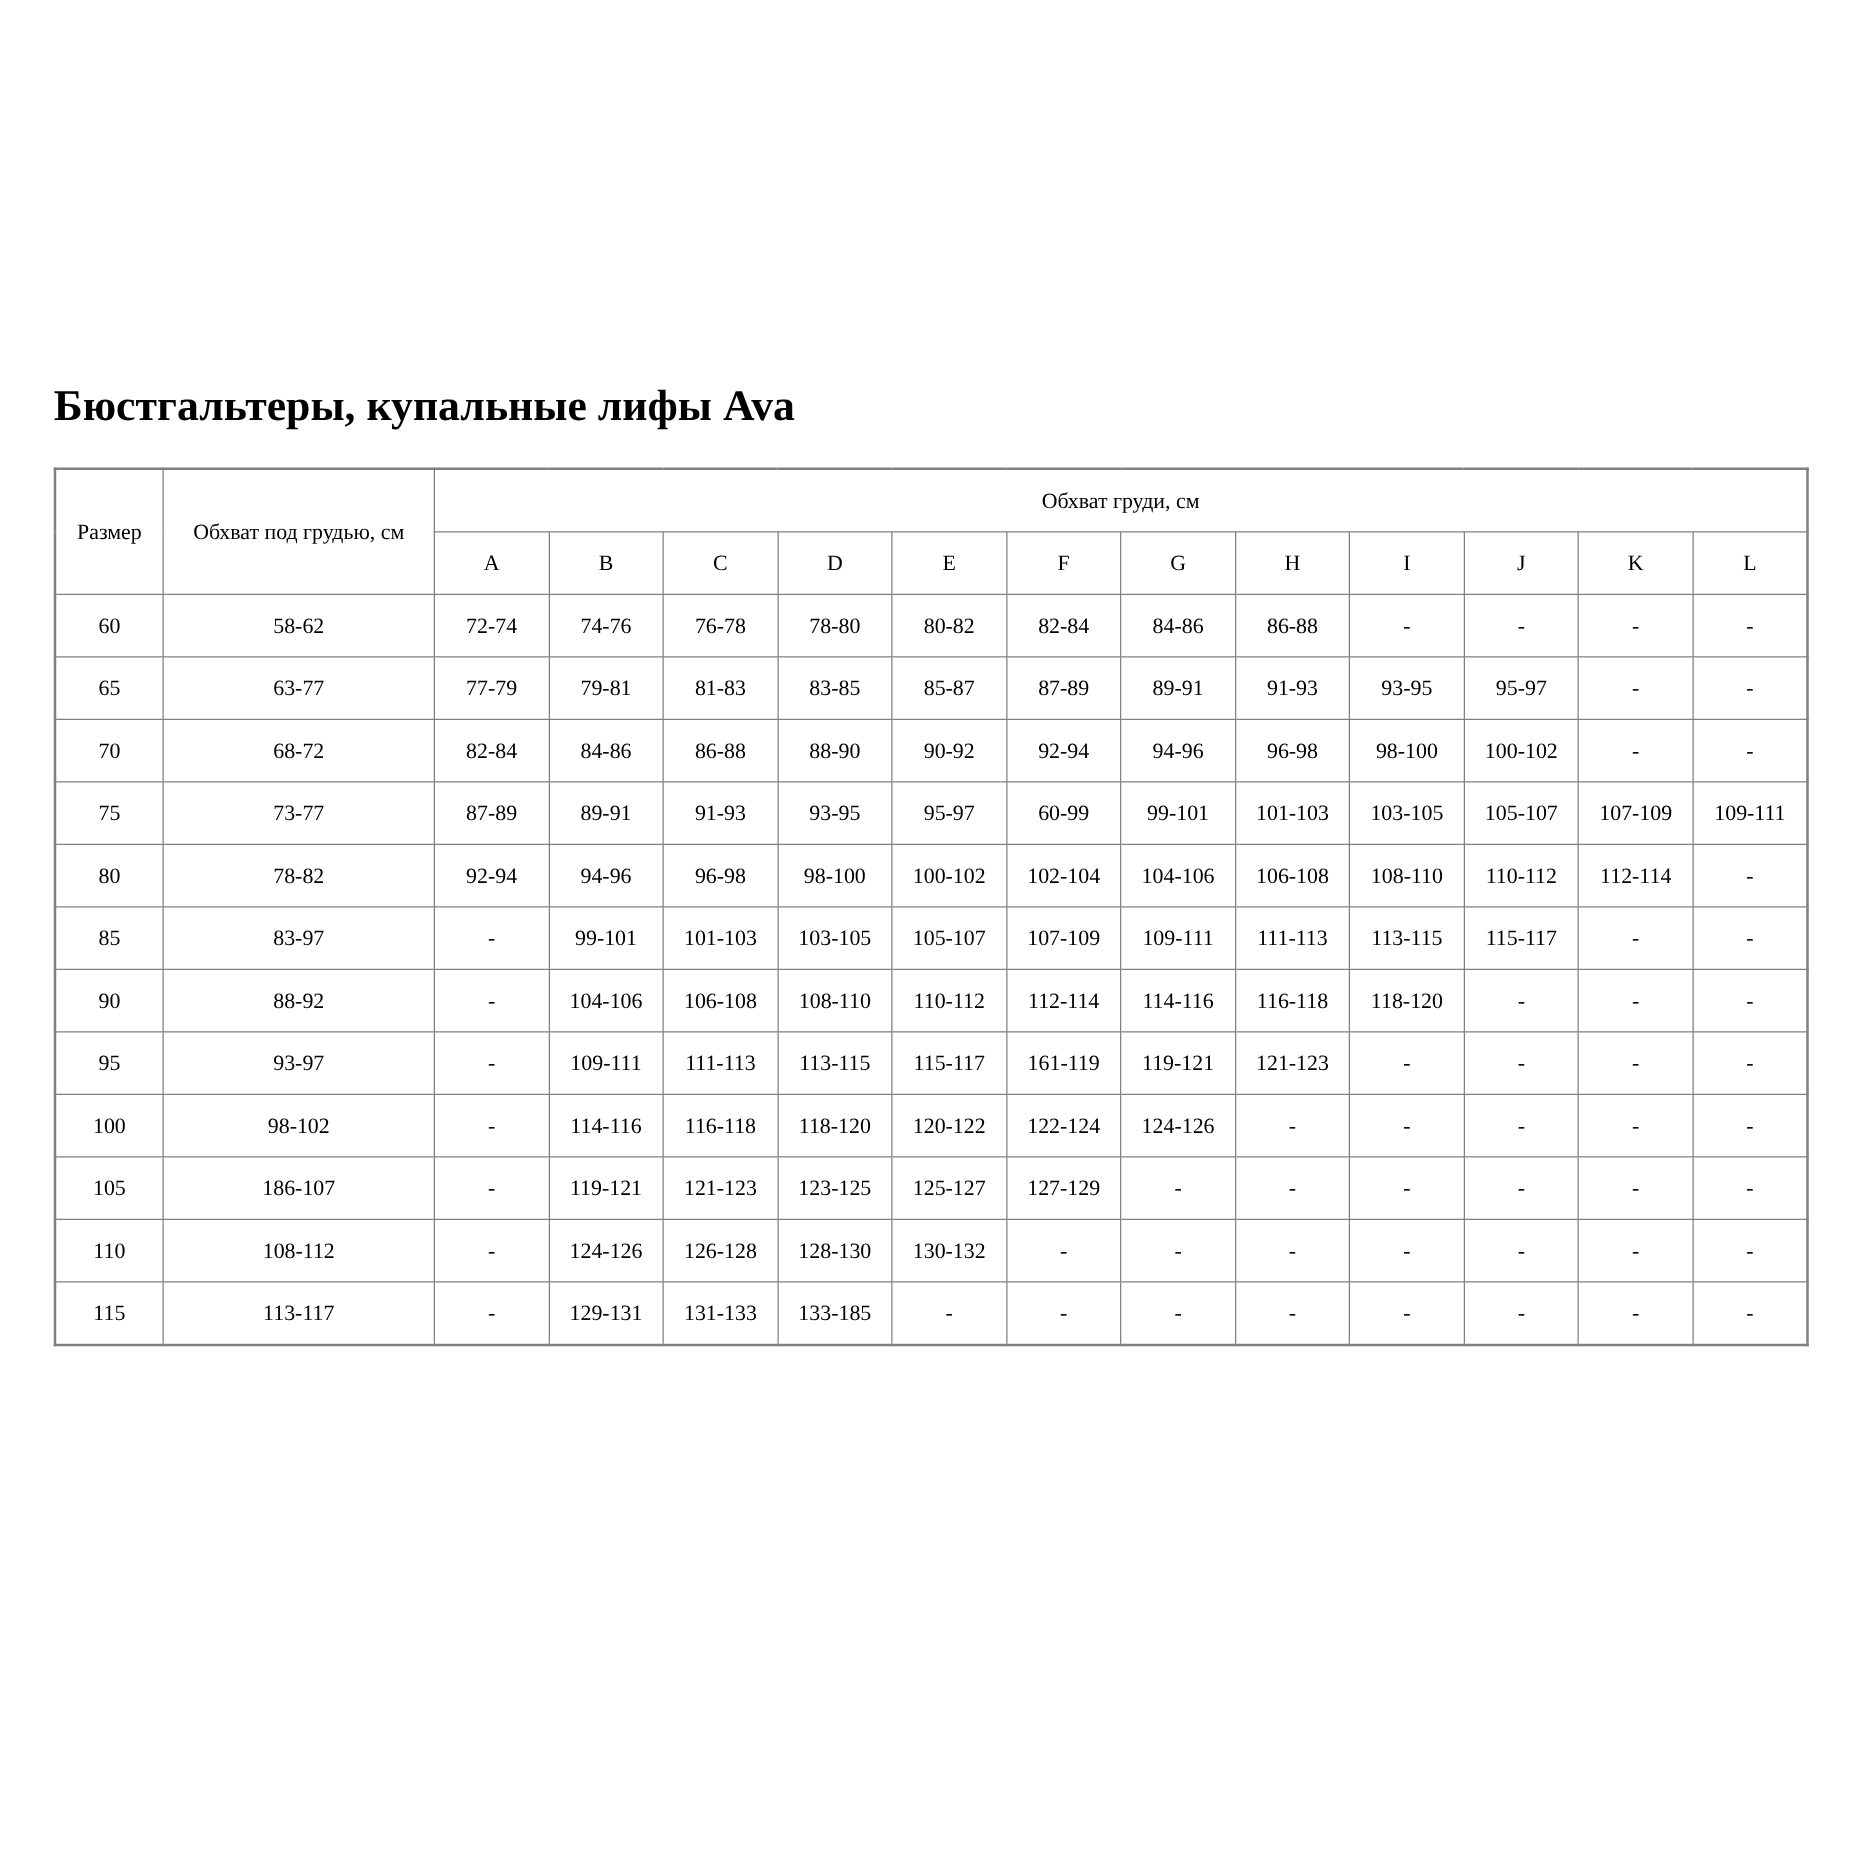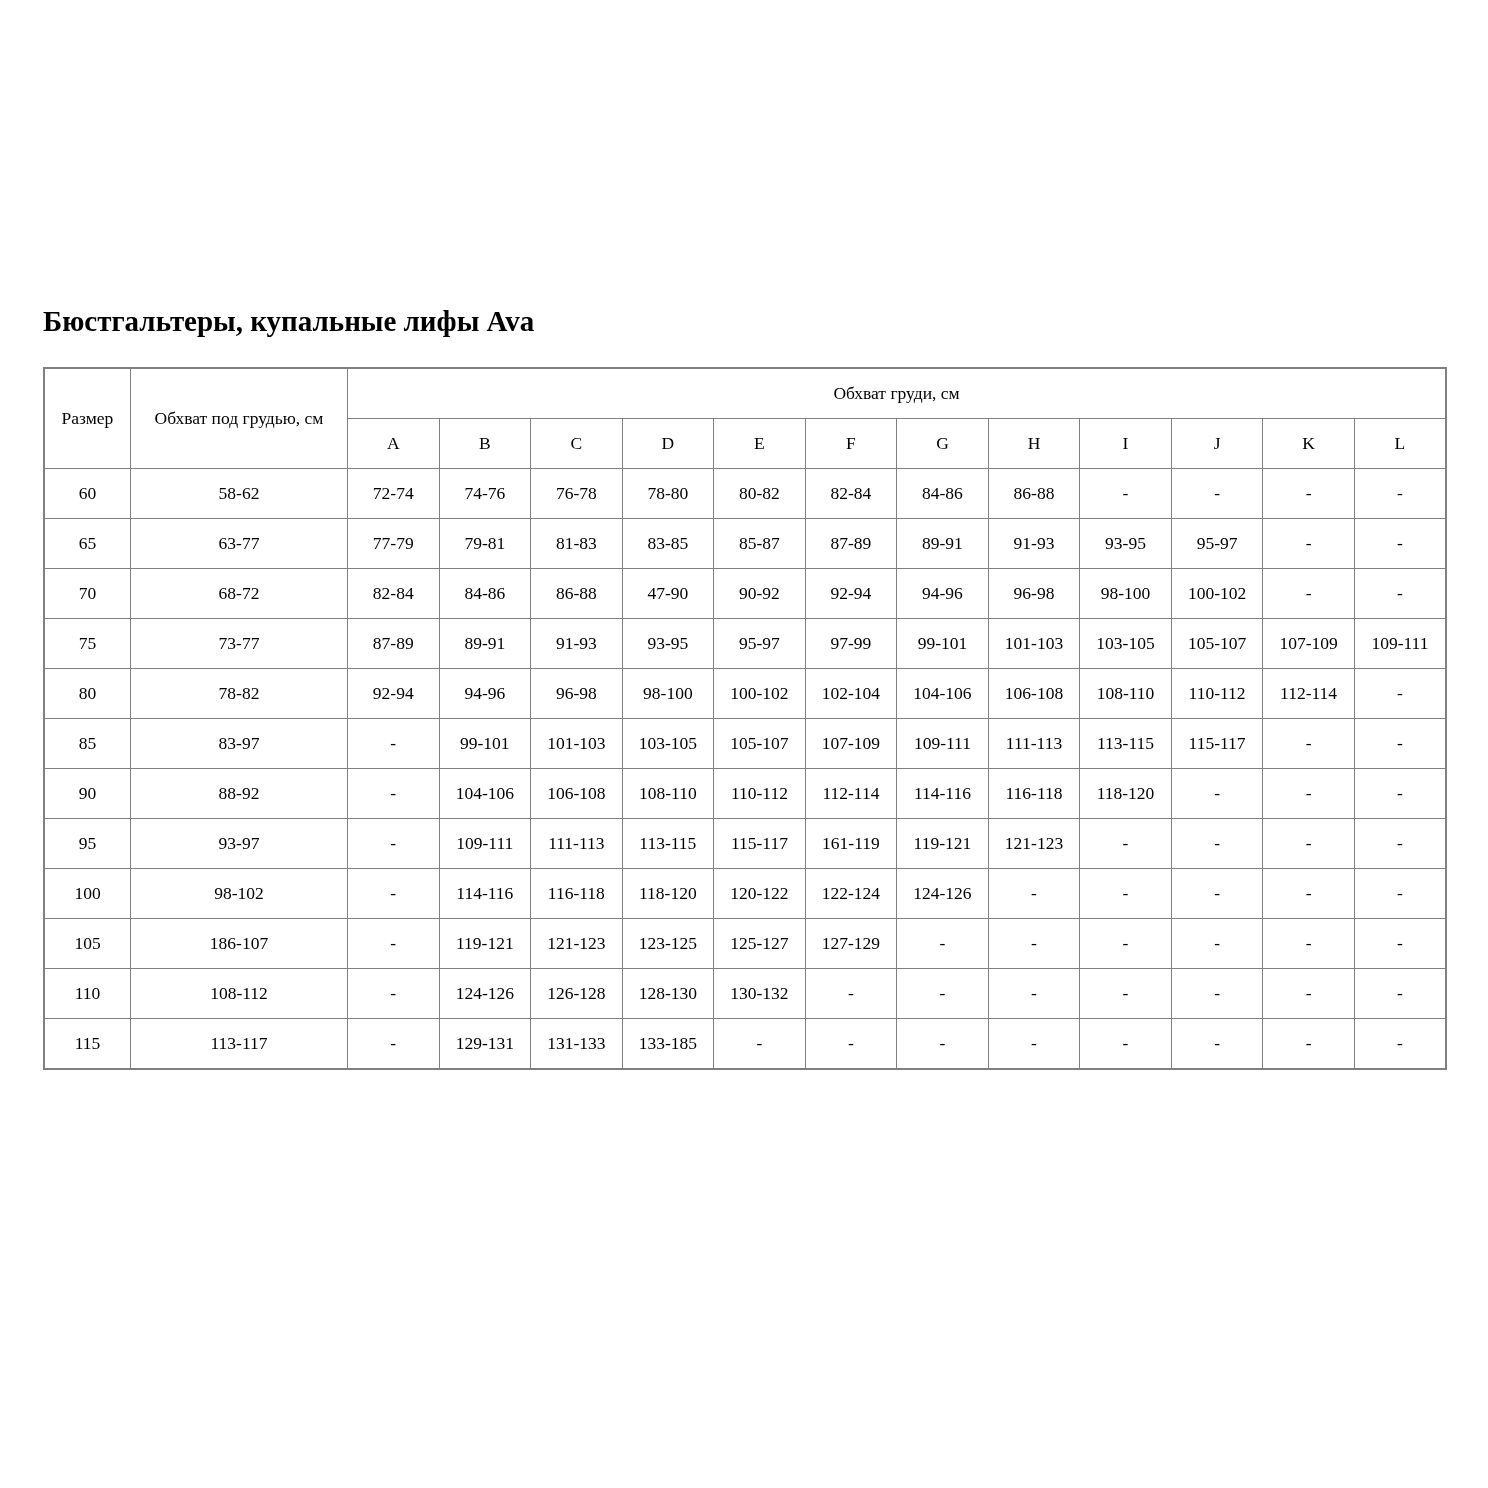--- a/index.html
+++ b/index.html
@@ -11,21 +11,21 @@
     width: 1488px;
     height: 1488px;
     font-family: "Liberation Serif", serif;
     color: #000000;
     overflow: hidden;
   }
   .page {
     padding: 305px 41px 0 43px;
   }
   .title {
-    font-size: 29px;
+    font-size: 35px;
     font-weight: bold;
     margin: 0 0 29px 0;
     line-height: 1.15;
   }
   table.size-table {
     border-collapse: collapse;
     width: 1404px;
     table-layout: fixed;
     border: 2px solid #808080;
   }
@@ -104,39 +104,39 @@
           <td>95-97</td>
           <td>-</td>
           <td>-</td>
         </tr>
         <tr>
           <td>70</td>
           <td>68-72</td>
           <td>82-84</td>
           <td>84-86</td>
           <td>86-88</td>
-          <td>47-90</td>
+          <td>88-90</td>
           <td>90-92</td>
           <td>92-94</td>
           <td>94-96</td>
           <td>96-98</td>
           <td>98-100</td>
           <td>100-102</td>
           <td>-</td>
           <td>-</td>
         </tr>
         <tr>
           <td>75</td>
           <td>73-77</td>
           <td>87-89</td>
           <td>89-91</td>
           <td>91-93</td>
           <td>93-95</td>
           <td>95-97</td>
-          <td>97-99</td>
+          <td>60-99</td>
           <td>99-101</td>
           <td>101-103</td>
           <td>103-105</td>
           <td>105-107</td>
           <td>107-109</td>
           <td>109-111</td>
         </tr>
         <tr>
           <td>80</td>
           <td>78-82</td>

